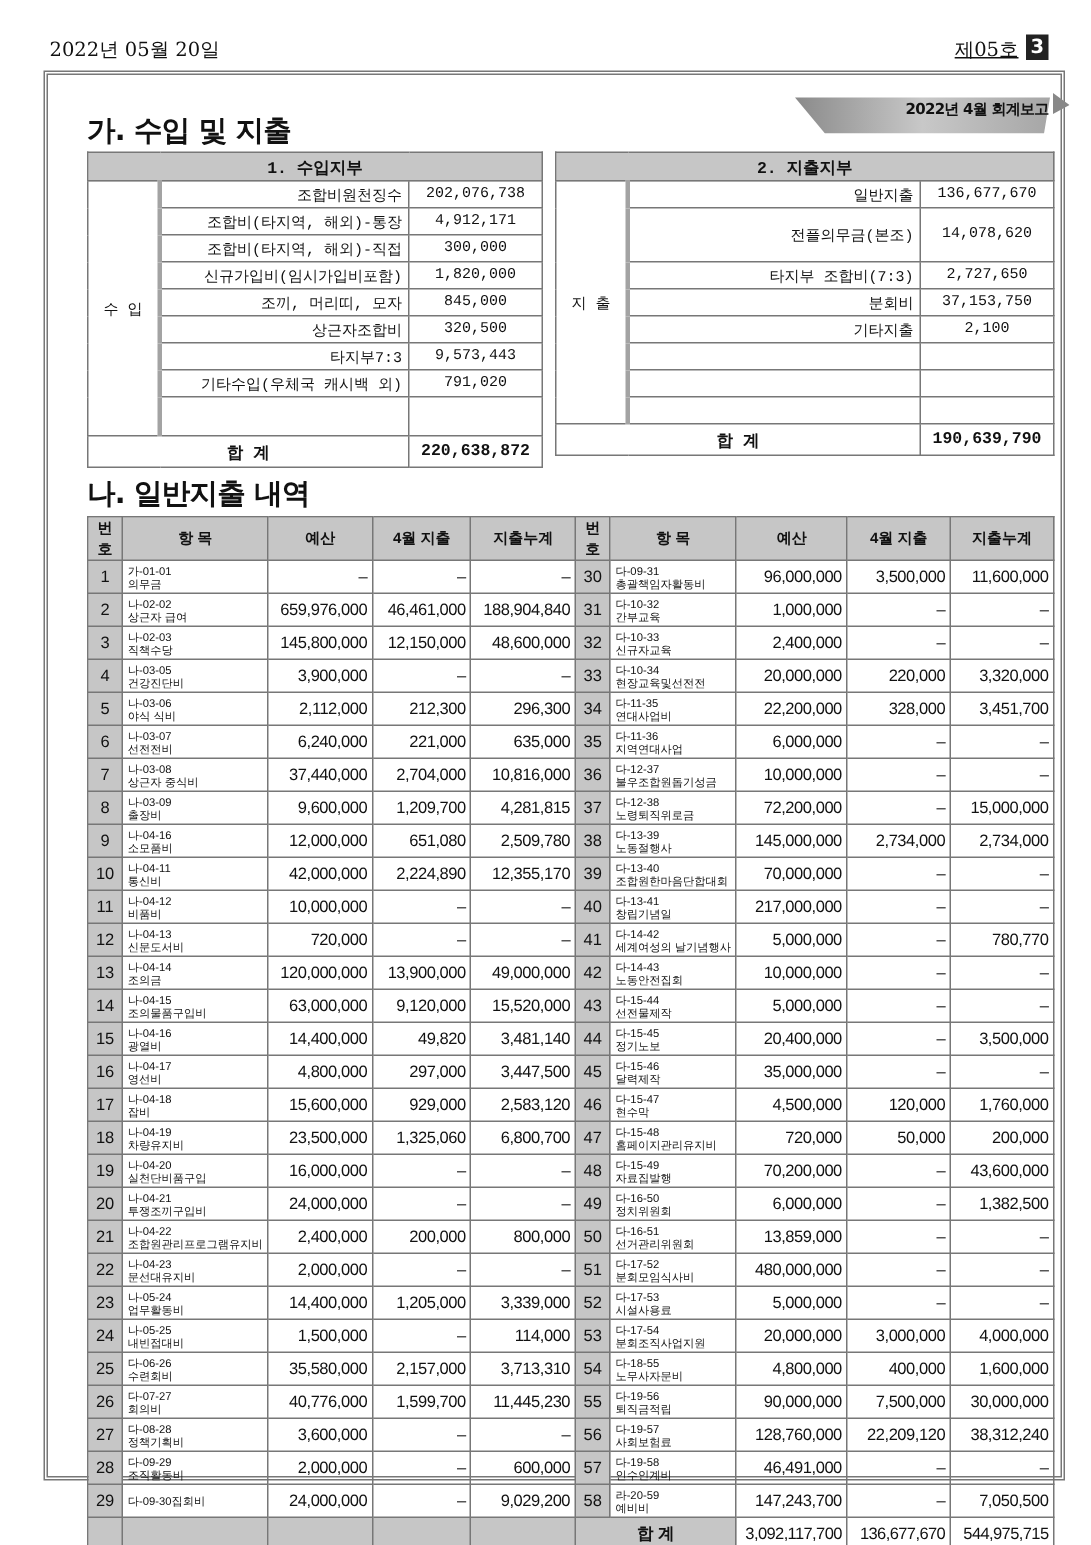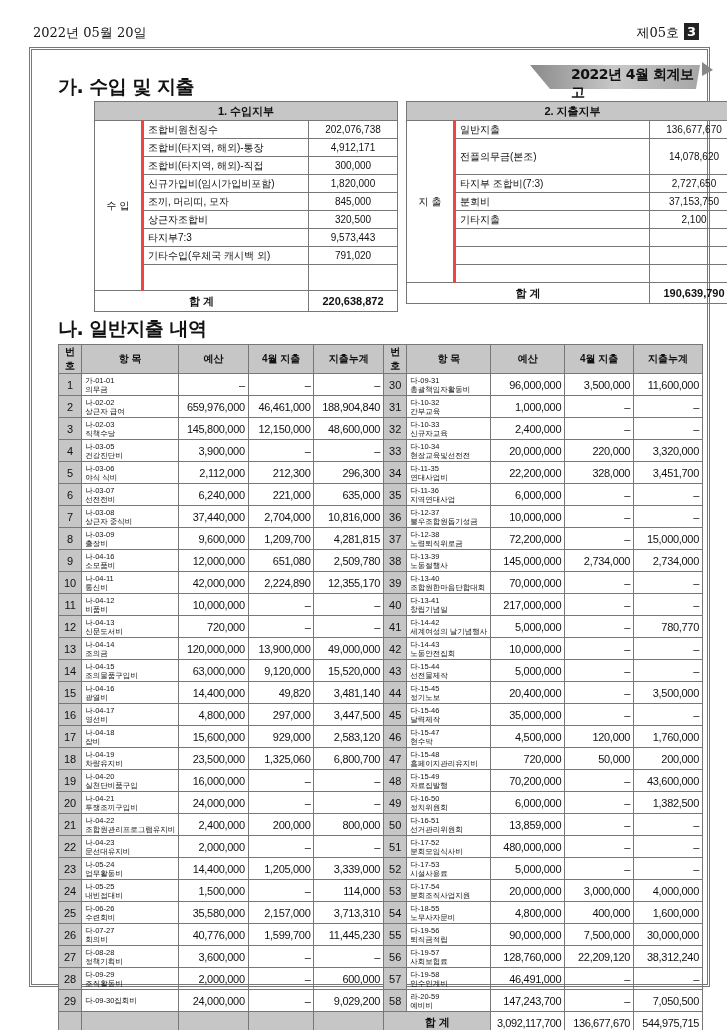--- a/index.html
+++ b/index.html
@@ -1,32 +1,32 @@
 <!DOCTYPE html>
 <html><head>
 <meta charset="utf-8">
 <style>
   html,body{margin:0;padding:0;background:#fff;}
   body{width:727px;height:1030px;position:relative;font-family:"DejaVu Sans","Liberation Sans",sans-serif;color:#111;overflow:hidden;}
   .hdr-date{position:absolute;left:33px;top:24px;font-family:"DejaVu Serif","Liberation Serif",serif;font-size:13px;}
-  .hdr-issue{position:absolute;right:48px;top:24px;font-family:"DejaVu Serif","Liberation Serif",serif;font-size:13px;}
+  .hdr-issue{position:absolute;right:48px;top:24px;font-family:"DejaVu Serif","Liberation Serif",serif;font-size:13px;text-decoration:underline;}
   .hdr-page{position:absolute;right:28px;top:23px;width:15px;height:17px;background:#222;color:#fff;font-size:13px;font-weight:bold;text-align:center;line-height:17px;}
   .frame{position:absolute;left:29px;top:47px;width:681px;height:940px;border:3px double #777;box-sizing:border-box;}
   .banner{position:absolute;left:530px;top:62px;width:183px;height:27px;}
   .banner svg{position:absolute;left:0;top:0;}
-  .banner-text{position:absolute;right:14px;top:4px;font-size:14px;font-weight:bold;color:#111;letter-spacing:-0.5px;margin-left:41px;}
+  .banner-text{position:absolute;right:14px;top:4px;font-size:10px;font-weight:bold;color:#111;letter-spacing:-0.5px;margin-left:41px;}
   .sec-title{position:absolute;font-size:19px;font-weight:bold;letter-spacing:-0.5px;}
   .t1{position:absolute;left:58px;top:101px;width:304px;}
   .t2{position:absolute;left:370px;top:101px;width:333px;}
   table{border-collapse:collapse;}
-  .summ{width:100%;font-family:Liberation Sans, sans-serif;font-size:10px;margin-left:36px;}
+  .summ{width:100%;font-family:Liberation Mono, monospace;font-size:10px;}
   .summ td{border:1px solid #777;height:17px;padding:0 4px;}
   .summ .head{background:#c6c6c6;text-align:center;font-weight:bold;font-size:11px;height:18px;}
   .summ .cat{text-align:center;width:38px;}
-  .summ .lbl{text-align:left;border-left:3px solid #ef4444;}
+  .summ .lbl{text-align:right;border-left:3px solid #a3a3a3;}
   .summ .val{text-align:center;width:80px;}
   .summ .tot td{font-weight:bold;font-size:11px;height:20px;}
   .main{position:absolute;left:58px;top:344px;width:645px;font-size:10px;font-family:"Liberation Sans","DejaVu Sans",sans-serif;}
   .main td,.main th{border:1px solid #777;height:21px;padding:0 3px;}
   .main th{background:#c6c6c6;font-weight:bold;font-size:10px;height:18px;}
   .main .no{background:#c6c6c6;text-align:center;font-size:11px;width:24px;}
   .main .item{font-size:7.5px;line-height:9px;width:58px;white-space:nowrap;overflow:hidden;}
   .main .num{text-align:right;font-size:11px;letter-spacing:-0.3px;}
   .main .filler{background:#c6c6c6;}
   .main .totlbl{background:#c6c6c6;text-align:center;font-weight:bold;font-size:11px;}

